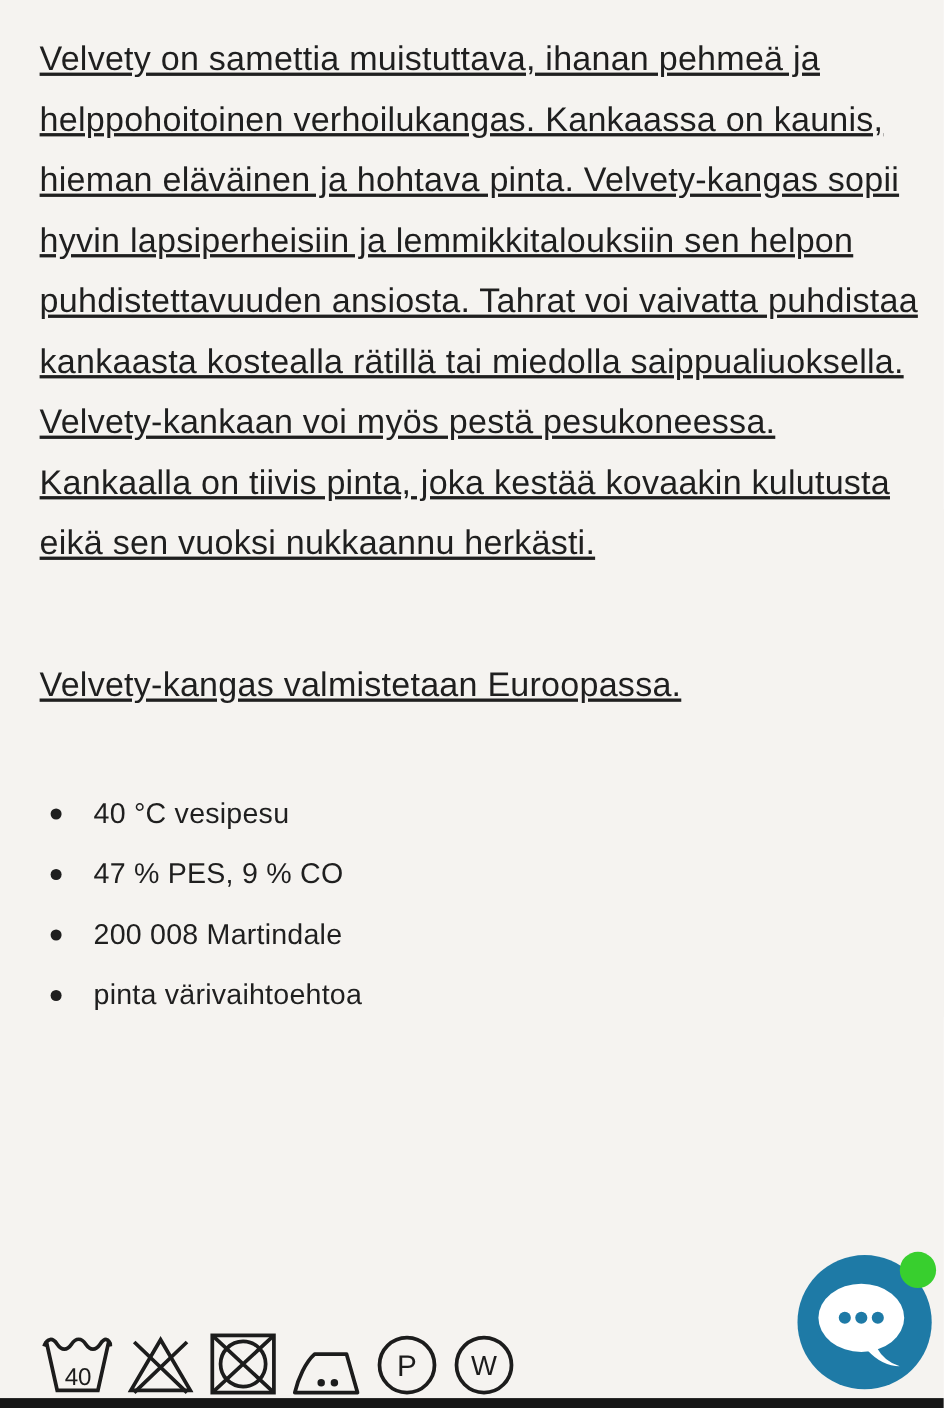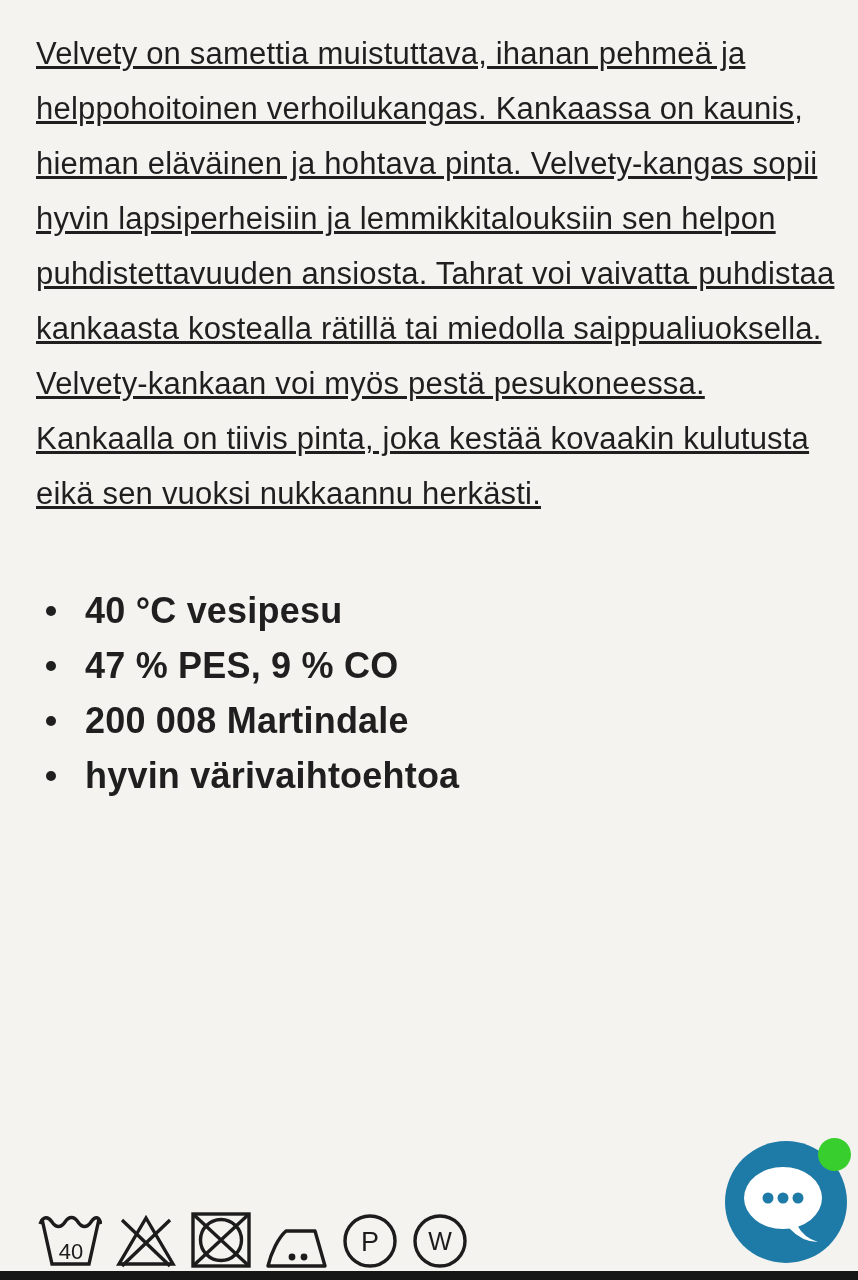--- a/index.html
+++ b/index.html
@@ -23,24 +23,23 @@
     font-size: 31px;
     line-height: 55px;
     letter-spacing: 0.2px;
     text-decoration: underline;
   }
   .origin { margin-top: 74px; }
   .features {
     list-style: none;
     margin: 62px 0 0 0;
     padding: 0;
-    font-size: 36px;
+    font-size: 26px;
     line-height: 55px;
     letter-spacing: 0.2px;
-    font-weight: bold;
   }
   .features li {
     position: relative;
     padding-left: 49px;
   }
   .features li::before {
     content: "";
     position: absolute;
     left: 10px;
     top: 23px;
@@ -99,26 +98,27 @@
 </style>
 </head>
 <body>
 
 <div class="page">
 
   <div class="content">
 
     <p class="para">Velvety on samettia muistuttava, ihanan pehmeä ja helppohoitoinen verhoilukangas. Kankaassa on kaunis, hieman eläväinen ja hohtava pinta. Velvety-kangas sopii hyvin lapsiperheisiin ja lemmikkitalouksiin sen helpon puhdistettavuuden ansiosta. Tahrat voi vaivatta puhdistaa kankaasta kostealla rätillä tai miedolla saippualiuoksella. Velvety-kankaan voi myös pestä pesukoneessa. Kankaalla on tiivis pinta, joka kestää kovaakin kulutusta eikä sen vuoksi nukkaannu herkästi.</p>
 
+    <p class="para origin">Velvety-kangas valmistetaan Euroopassa.</p>
 
     <ul class="features">
       <li>40 °C vesipesu</li>
       <li>47 % PES, 9 % CO</li>
       <li>200 008 Martindale</li>
-      <li>hyvin värivaihtoehtoa</li>
+      <li>pinta värivaihtoehtoa</li>
     </ul>
   </div>
 
   <div class="care-row">
 
     <span>
       <svg width="64" height="56" viewBox="0 0 64 56">
         <path class="sym-stroke" d="M2,11 C5,3 10,3 14,9 C18,15 23,15 27,9 C31,3 36,3 40,9 C44,15 49,15 53,9 C57,3 61,3 63,11"></path>
         <path class="sym-stroke" d="M4,6 L14,51 L51,51 L61,6"></path>
         <text x="33" y="46" font-size="22" text-anchor="middle">40</text>

